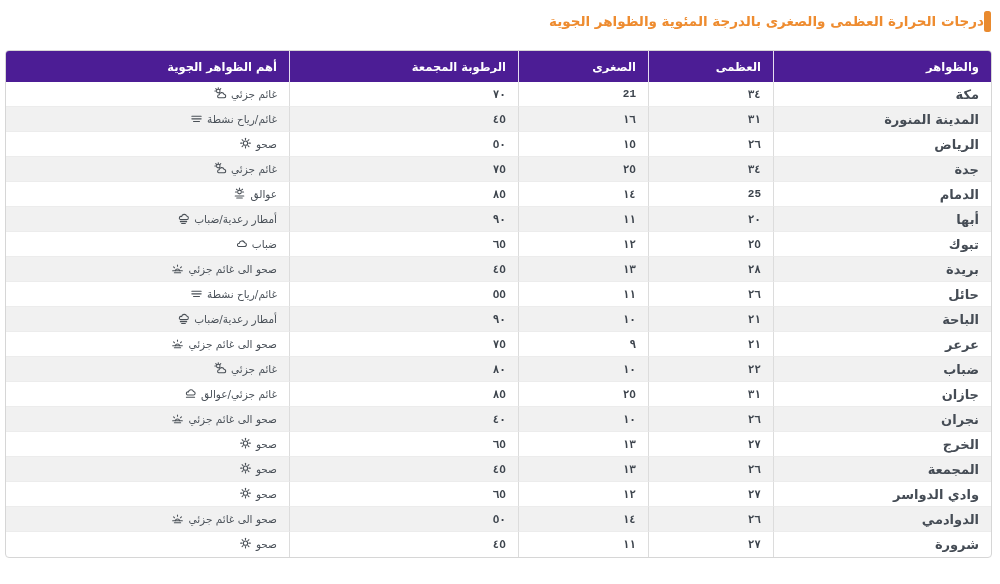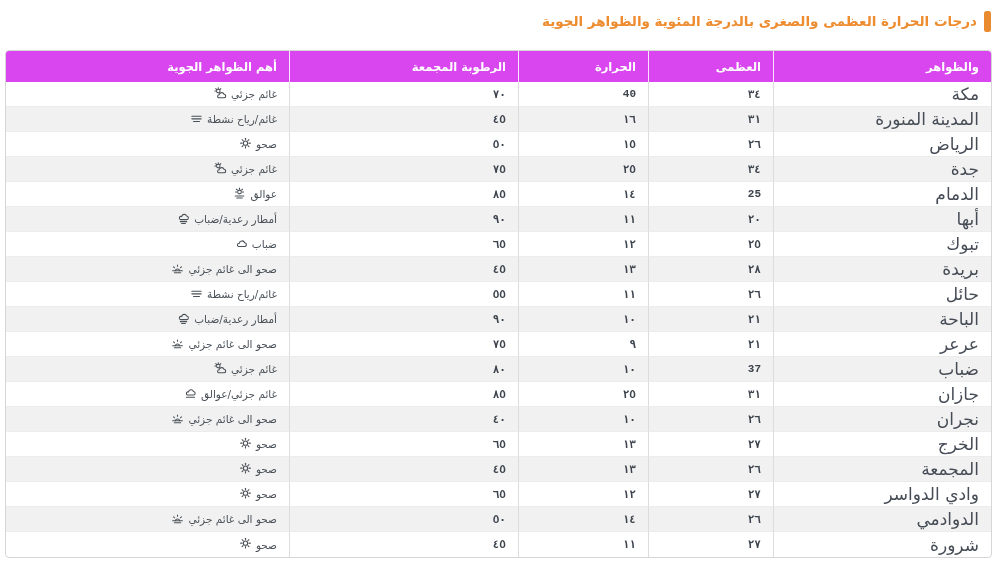--- a/index.html
+++ b/index.html
@@ -3,63 +3,63 @@
 <meta charset="utf-8">
 <style>
   html,body{margin:0;padding:0;background:#ffffff;}
   body{
     width:1000px;height:584px;overflow:hidden;
     font-family:"DejaVu Sans", sans-serif;
     direction:rtl;
     -webkit-font-smoothing:antialiased;
   }
   .title-row{
-    display:flex;align-items:center;gap:7px;
+    display:flex;align-items:center;
     margin:10px 9px 0 0;height:22px;padding-left:28px;
   }
   .title-bar{
     width:7px;height:21px;border-radius:2.5px;
     background:#e98a2e;flex:0 0 auto;
   }
   .page-title{
     color:#ee8c30;font-size:13.5px;font-weight:bold;
     letter-spacing:0;line-height:22px;
   }
   .table-wrap{
     margin:18px 8px 0 5px;width:987px;
     border:1px solid #d6d6d6;border-radius:4px;overflow:hidden;
     box-sizing:border-box;
   }
   table.weather{
     width:100%;border-collapse:separate;border-spacing:0;
     table-layout:fixed;direction:rtl;
   }
   thead th{
-    background:#d946ef;color:#ffffff;
+    background:#4c1d95;color:#ffffff;
     font-size:11.5px;font-weight:bold;
     height:31px;padding:0 12px;text-align:right;
     border-left:1px solid rgba(255,255,255,.85);
     box-sizing:border-box;white-space:nowrap;overflow:hidden;
   }
   thead th:last-child{border-left:none;}
   tbody td{
     height:25px;padding:0 12px;text-align:right;
     font-size:11px;color:#41484f;
     border-left:1px solid #dcdcdc;
     border-bottom:1px solid #ececec;
     box-sizing:border-box;white-space:nowrap;overflow:hidden;
     vertical-align:middle;
   }
   tbody td:last-child{border-left:none;}
   tbody tr:last-child td{border-bottom:none;}
   tbody tr:nth-child(even){background:#f1f1f1;}
-  td.city{font-weight:normal;color:#454c55;font-size:17px;padding-left:12px;}
+  td.city{font-weight:bold;color:#454c55;font-size:13px;padding-left:12px;}
   td.num{font-weight:bold;color:#3d444d;font-family:Liberation Mono, monospace;}
   td.phen{color:#4a5159;font-size:10.5px;}
-  .phen-inner{display:inline-flex;align-items:center;}
+  .phen-inner{display:inline-flex;}
   .wicon{
     display:inline-block;width:13px;height:13px;
     margin-right:4px; 
     flex:0 0 auto;position:relative;top:-1px;
   }
   .wicon svg{display:block;width:13px;height:13px;}
 </style>
 </head>
 <body>
 
@@ -74,30 +74,30 @@
       <col style="width:218px">
       <col style="width:125px">
       <col style="width:130px">
       <col style="width:229px">
       <col style="width:285px">
     </colgroup>
     <thead>
       <tr>
           <th>والظواهر</th>
           <th>العظمى</th>
-          <th>الحرارة</th>
+          <th>الصغرى</th>
           <th>الرطوبة المجمعة</th>
           <th>أهم الظواهر الجوية</th>
         </tr>
     </thead>
     <tbody>
         <tr>
           <td class="city">مكة</td>
           <td class="num">٣٤</td>
-          <td class="num">40</td>
+          <td class="num">21</td>
           <td class="num">٧٠</td>
           <td class="phen"><span class="phen-inner">
               <span>غائم جزئي</span>
               <span class="wicon">
                 <svg viewBox="0 0 14 14">
                   <circle cx="4.6" cy="4.4" r="1.9" fill="none" stroke="#4a5057" stroke-width="1.15" stroke-linecap="round"></circle>
                   <line x1="4.6" y1="0.8" x2="4.6" y2="1.8" fill="none" stroke="#4a5057" stroke-width="1.15" stroke-linecap="round"></line>
                   <line x1="0.9" y1="4.4" x2="1.9" y2="4.4" fill="none" stroke="#4a5057" stroke-width="1.15" stroke-linecap="round"></line>
                   <line x1="1.9" y1="1.7" x2="2.7" y2="2.5" fill="none" stroke="#4a5057" stroke-width="1.15" stroke-linecap="round"></line>
                   <line x1="7.3" y1="1.7" x2="6.5" y2="2.5" fill="none" stroke="#4a5057" stroke-width="1.15" stroke-linecap="round"></line>
@@ -279,21 +279,21 @@
                   <line x1="2.8" y1="5.2" x2="3.8" y2="6.2" fill="none" stroke="#4a5057" stroke-width="1.15" stroke-linecap="round"></line>
                   <line x1="11.2" y1="5.2" x2="10.2" y2="6.2" fill="none" stroke="#4a5057" stroke-width="1.15" stroke-linecap="round"></line>
                   <line x1="1.8" y1="9.4" x2="12.2" y2="9.4" fill="none" stroke="#4a5057" stroke-width="1.15" stroke-linecap="round"></line>
                   <line x1="3.6" y1="11.6" x2="10.4" y2="11.6" fill="none" stroke="#4a5057" stroke-width="1.15" stroke-linecap="round"></line>
                 </svg>
               </span>
             </span></td>
         </tr>
         <tr>
           <td class="city">ضباب</td>
-          <td class="num">37</td>
+          <td class="num">٢٢</td>
           <td class="num">١٠</td>
           <td class="num">٨٠</td>
           <td class="phen"><span class="phen-inner">
               <span>غائم جزئي</span>
               <span class="wicon">
                 <svg viewBox="0 0 14 14">
                   <circle cx="4.6" cy="4.4" r="1.9" fill="none" stroke="#4a5057" stroke-width="1.15" stroke-linecap="round"></circle>
                   <line x1="4.6" y1="0.8" x2="4.6" y2="1.8" fill="none" stroke="#4a5057" stroke-width="1.15" stroke-linecap="round"></line>
                   <line x1="0.9" y1="4.4" x2="1.9" y2="4.4" fill="none" stroke="#4a5057" stroke-width="1.15" stroke-linecap="round"></line>
                   <line x1="1.9" y1="1.7" x2="2.7" y2="2.5" fill="none" stroke="#4a5057" stroke-width="1.15" stroke-linecap="round"></line>

